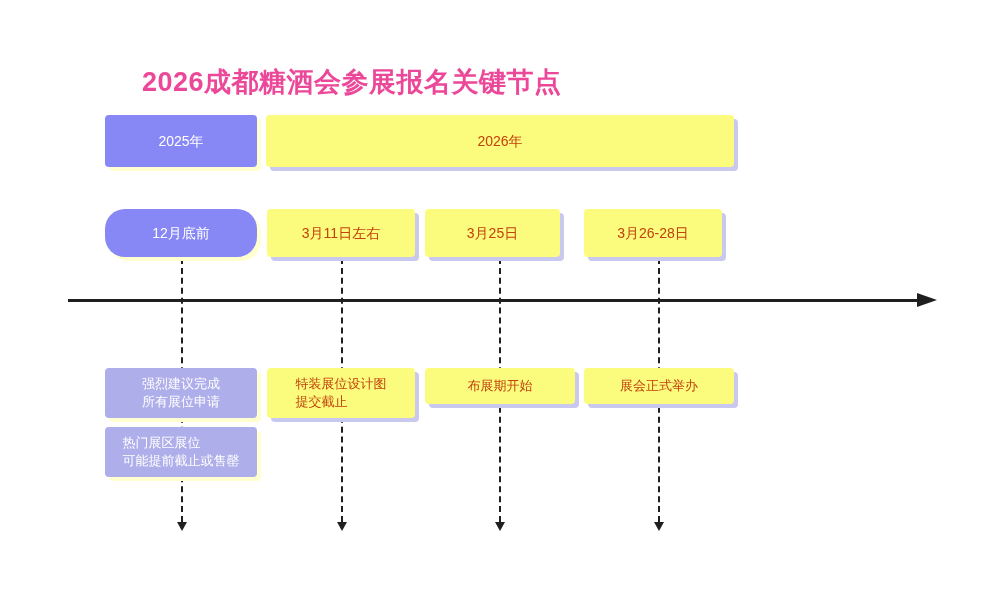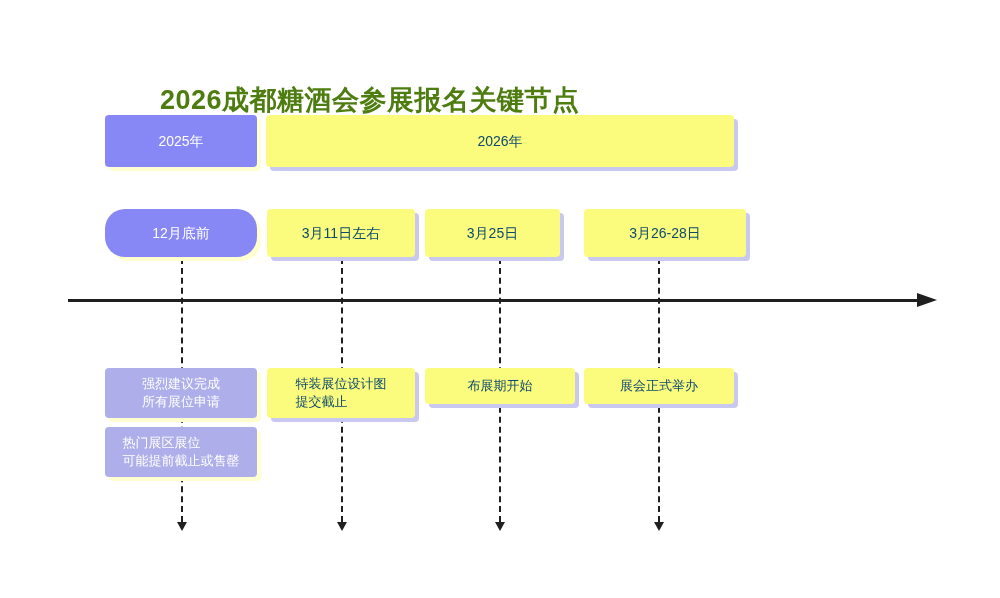--- a/index.html
+++ b/index.html
@@ -8,24 +8,24 @@
     width: 1000px;
     height: 598px;
     background: #fff;
     overflow: hidden;
     font-family: "Liberation Sans", "DejaVu Sans", sans-serif;
   }
   .title {
     position: absolute;
     left: 142px;
     top: 64px;
-    margin: 18px;
+    margin: 0;
     font-size: 27px;
     font-weight: 700;
-    color: #4d7c0f;
+    color: #ec4899;
     letter-spacing: 0.5px;
     white-space: nowrap;
   }
   
   .connector {
     position: absolute;
     top: 258px;
     height: 264px;
     width: 0;
     border-left: 2px dashed var(--line, #1f1f1f);
@@ -80,33 +80,33 @@
     color: #ffffff;
     box-shadow: 4px 4px 0 var(--shadow_yellow, #ffffd0);
   }
   .purple-light {
     background: var(--purple_light, #aeaeea);
     color: #ffffff;
     box-shadow: 4px 4px 0 var(--shadow_yellow, #ffffd0);
   }
   .yellow {
     background: var(--yellow, #fbfb7d);
-    color: #0c4a6e;
+    color: #c2410c;
     box-shadow: 4px 4px 0 var(--shadow_purple, #c9c9f0);
   }
   
   .r1 { top: 115px; height: 52px; font-size: 14px; }
   .b11 { left: 105px; width: 152px; }
   .b12 { left: 266px; width: 468px; }
   
   .r2 { top: 209px; height: 48px; font-size: 14px; }
   .b21 { left: 105px; width: 152px; border-radius: 20px; }
   .b22 { left: 267px; width: 148px; }
   .b23 { left: 425px; width: 135px; }
-  .b24 { left: 584px; width: 162px; }
+  .b24 { left: 584px; width: 138px; }
   
   .ev { font-size: 13px; }
   .e1 { left: 105px; top: 368px; width: 152px; height: 50px; }
   .e2 { left: 105px; top: 427px; width: 152px; height: 50px; }
   .e3 { left: 267px; top: 368px; width: 148px; height: 50px; }
   .e4 { left: 425px; top: 368px; width: 150px; height: 36px; }
   .e5 { left: 584px; top: 368px; width: 150px; height: 36px; }
 </style>
 </head>
 <body>

